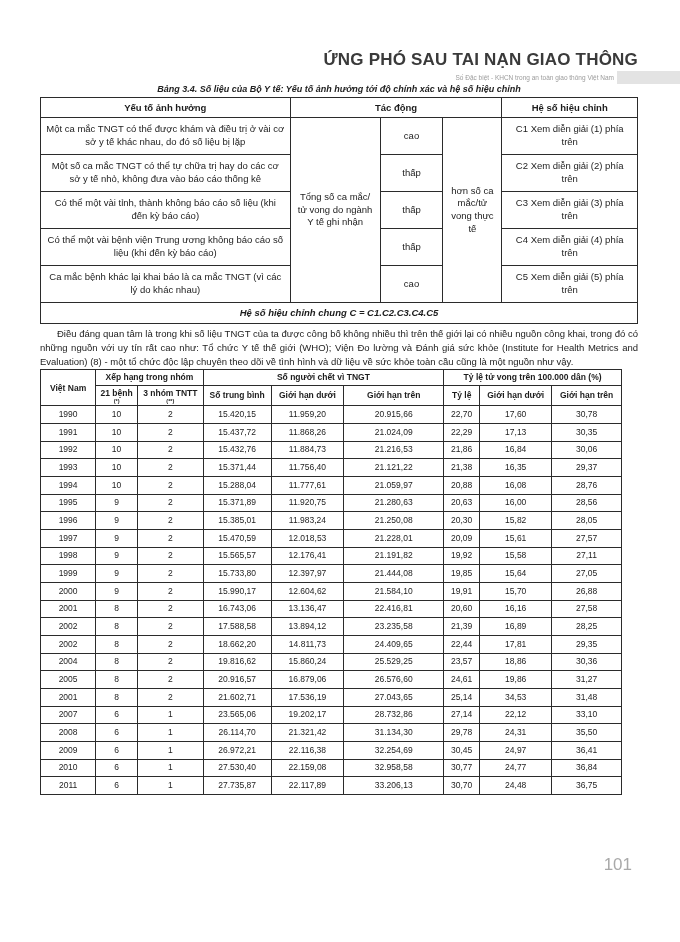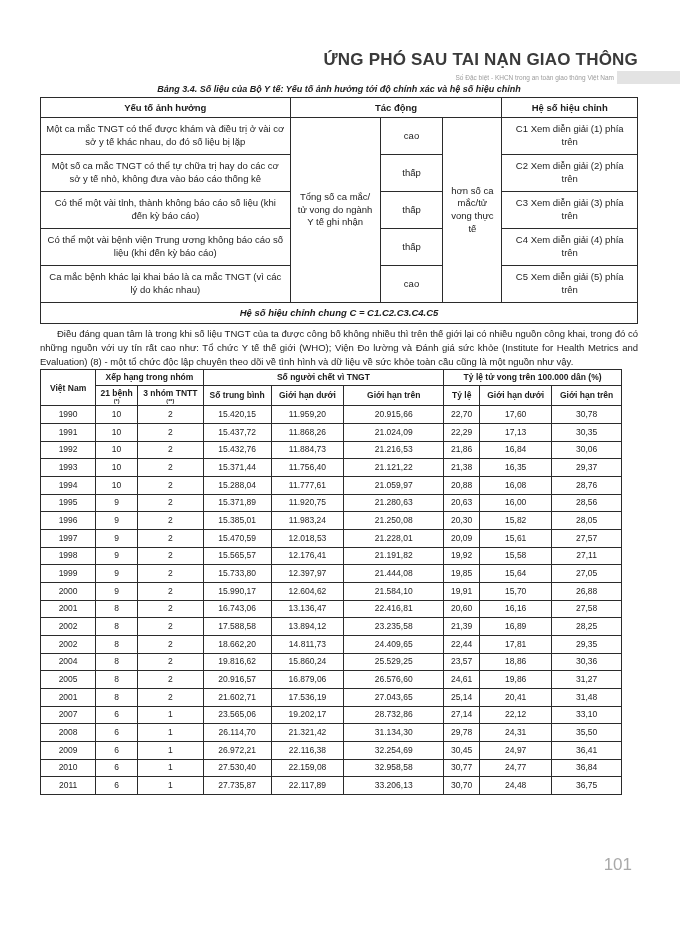--- a/index.html
+++ b/index.html
@@ -328,21 +328,21 @@
             <td>31,27</td>
           </tr>
           <tr>
             <td>2001</td>
             <td>8</td>
             <td>2</td>
             <td>21.602,71</td>
             <td>17.536,19</td>
             <td>27.043,65</td>
             <td>25,14</td>
-            <td>20,41</td>
+            <td>34,53</td>
             <td>31,48</td>
           </tr>
           <tr>
             <td>2007</td>
             <td>6</td>
             <td>1</td>
             <td>23.565,06</td>
             <td>19.202,17</td>
             <td>28.732,86</td>
             <td>27,14</td>

